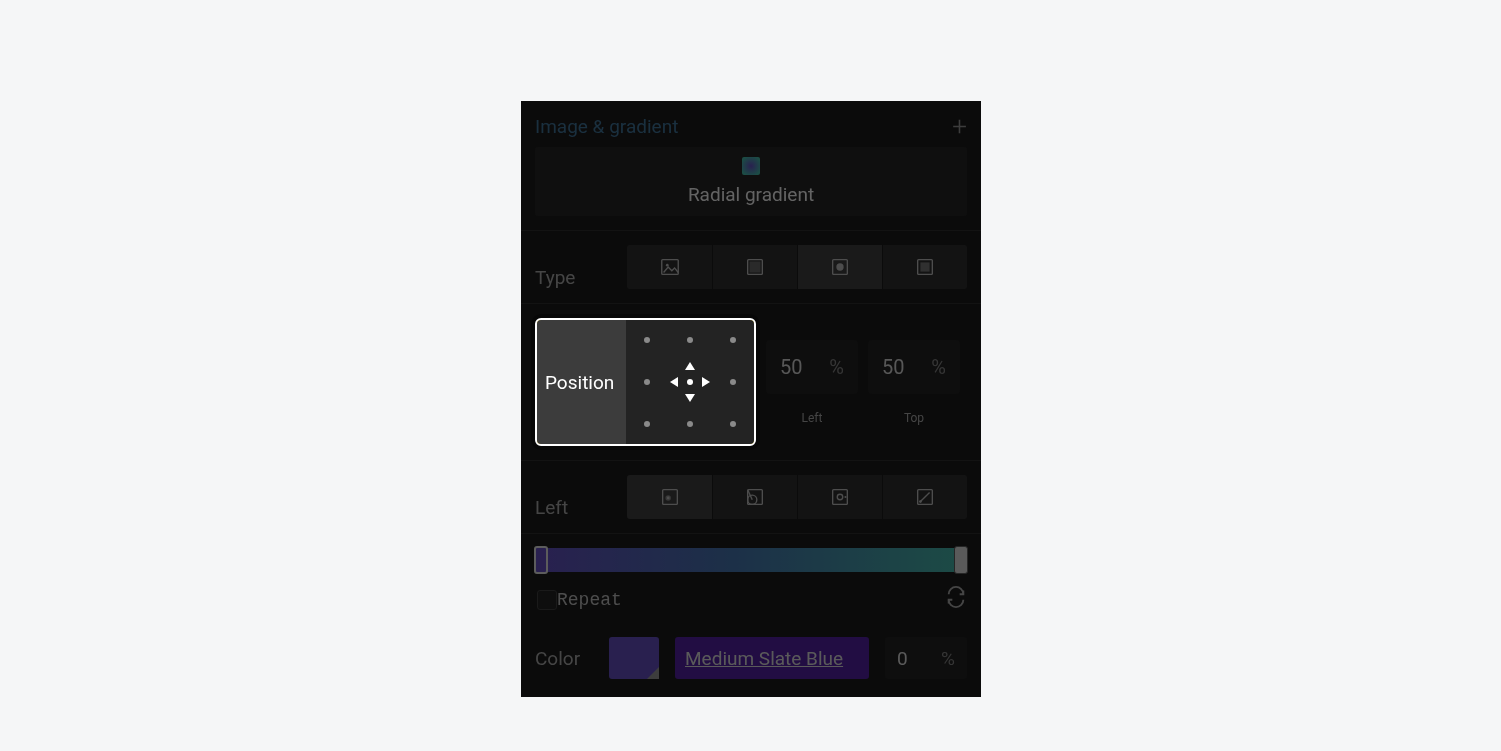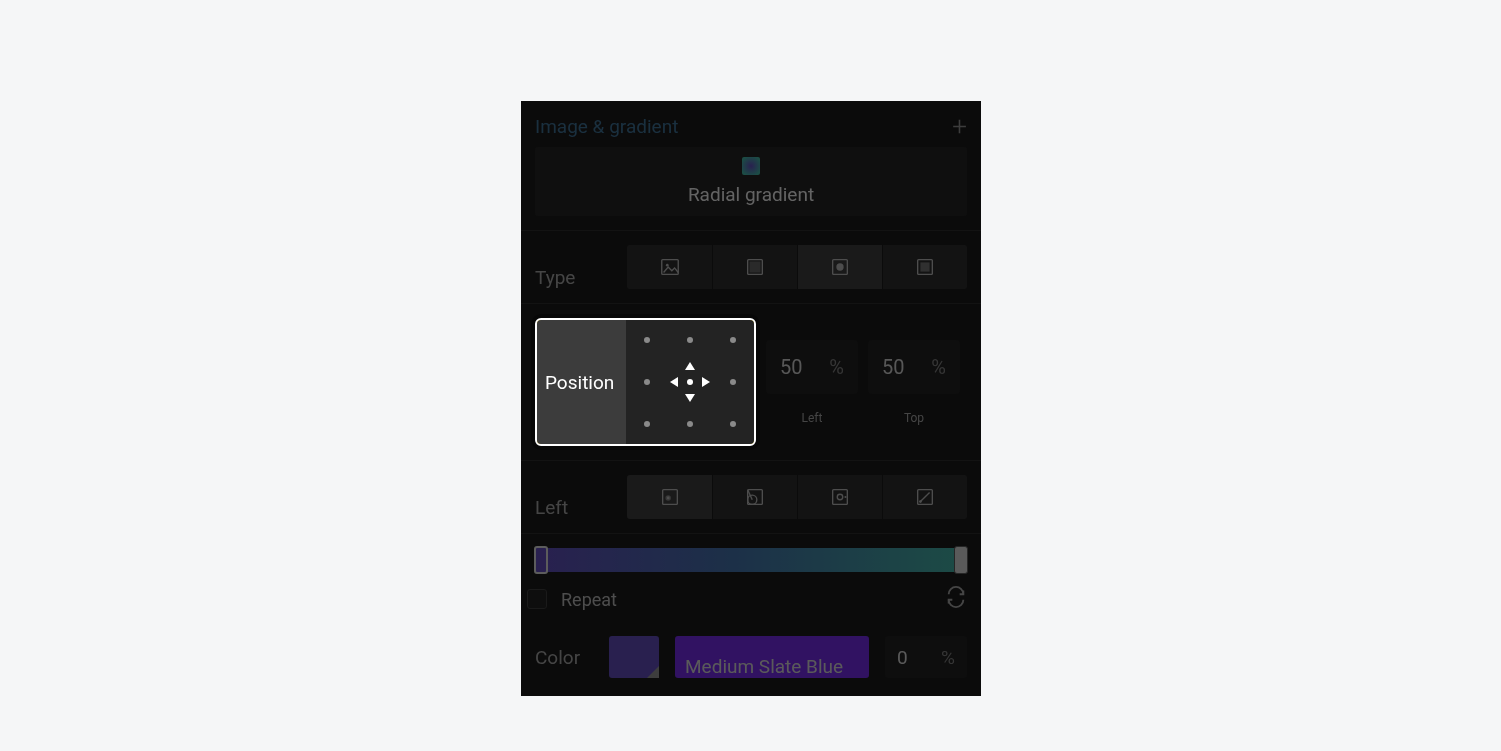--- a/index.html
+++ b/index.html
@@ -135,35 +135,35 @@
       border-radius: 3px;
       position: relative;
     }
     .stop-handle {
       position: absolute; top: -2px; width: 14px; height: 28px;
       background: #c7c7c7; border-radius: 3px;
       border: 1px solid #555;
     }
     .stop-handle.left { left: -1px; background: #5b48b0; border: 2px solid #ccc; }
     .stop-handle.right { right: -1px; }
-    .repeat-row { display: flex; align-items: center; gap: 14px; padding: 4px 14px 14px 6px; }
+    .repeat-row { display: flex; align-items: center; gap: 0; padding: 4px 14px 14px 16px; font-family: Liberation Mono, monospace; }
     .checkbox { width: 20px; height: 20px; background: #1f1f1f; border: 1px solid #3a3a3a; border-radius: 3px; }
     .flip-icon { margin-left: auto; color: #8a8a8a; }
     .color-row { display: flex; align-items: center; gap: 16px; padding: 10px 14px 18px 14px; }
     .color-swatch {
       width: 50px; height: 42px; background: #5b48b0; position: relative; border-radius: 3px;
     }
     .color-swatch::after {
       content:""; position:absolute; right:0; bottom:0;
       border-left: 12px solid transparent; border-bottom: 12px solid #888;
     }
     .color-name-box {
-      flex: 1; height: 42px; background: #6d28d9; border-radius: 3px;
-      display:flex; align-items:flex-end; padding: 0 10px;
-      color: #c8c8c8; font-size: 19px; overflow: hidden; white-space: nowrap;
+      flex: 1; height: 42px; background: #4c1d95; border-radius: 3px;
+      display:flex; align-items:center; padding: 0 10px;
+      color: #c8c8c8; font-size: 19px; overflow: hidden; white-space: nowrap; text-decoration: underline;
     }
     .color-num {
       display:flex; align-items:center; justify-content:space-between;
       width: 82px; height: 42px; background: #1f1f1f; border-radius: 3px;
       padding: 0 12px; color: #c8c8c8; font-size: 19px;
     }
   </style>
 </head>
 <body>
 

